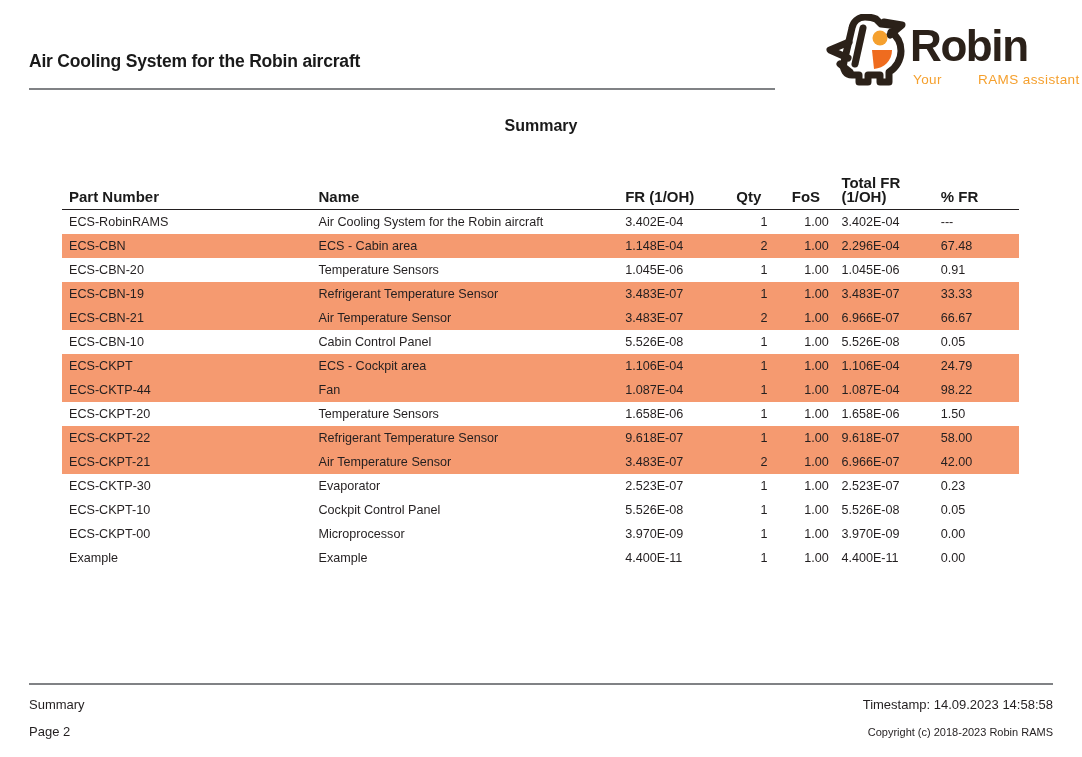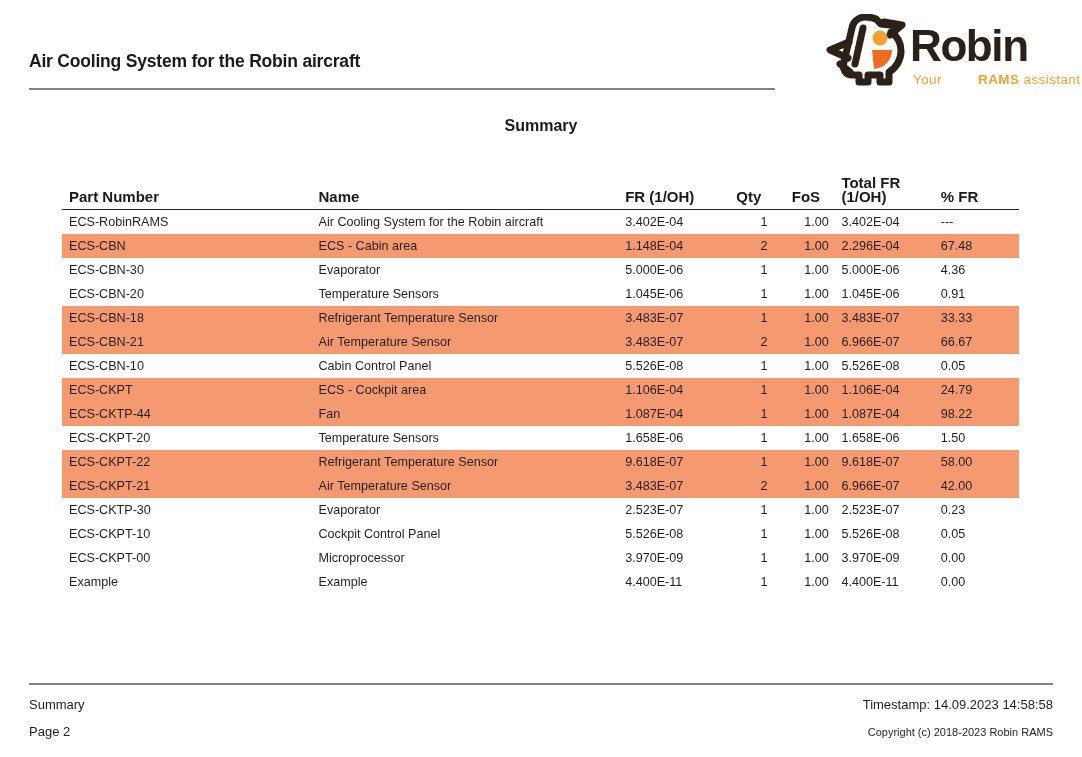--- a/index.html
+++ b/index.html
@@ -71,21 +71,21 @@
   #logo-tagline {
     position: absolute;
     left: 95px;
     top: 60px;
     font-size: 13.5px;
     color: #f5a02e;
     letter-spacing: 0.4px;
     white-space: nowrap;
   }
   #logo-tagline b {
-    font-weight: bold;
+    font-weight: normal;
     padding-left: 32px;
   }
 
   
   #report-heading {
     position: absolute;
     left: 0;
     top: 117px;
     width: 1082px;
     text-align: center;
@@ -244,39 +244,30 @@
       <tr class="row-highlight">
         <td class="col-part">ECS-CBN</td>
         <td class="col-name">ECS - Cabin area</td>
         <td class="col-fr">1.148E-04</td>
         <td class="col-qty">2</td>
         <td class="col-fos">1.00</td>
         <td class="col-total">2.296E-04</td>
         <td class="col-pct">67.48</td>
       </tr>
       <tr>
-        <td class="col-part">ECS-CBN-30</td>
-        <td class="col-name">Evaporator</td>
-        <td class="col-fr">5.000E-06</td>
-        <td class="col-qty">1</td>
-        <td class="col-fos">1.00</td>
-        <td class="col-total">5.000E-06</td>
-        <td class="col-pct">4.36</td>
-      </tr>
-      <tr>
         <td class="col-part">ECS-CBN-20</td>
         <td class="col-name">Temperature Sensors</td>
         <td class="col-fr">1.045E-06</td>
         <td class="col-qty">1</td>
         <td class="col-fos">1.00</td>
         <td class="col-total">1.045E-06</td>
         <td class="col-pct">0.91</td>
       </tr>
       <tr class="row-highlight">
-        <td class="col-part">ECS-CBN-18</td>
+        <td class="col-part">ECS-CBN-19</td>
         <td class="col-name">Refrigerant Temperature Sensor</td>
         <td class="col-fr">3.483E-07</td>
         <td class="col-qty">1</td>
         <td class="col-fos">1.00</td>
         <td class="col-total">3.483E-07</td>
         <td class="col-pct">33.33</td>
       </tr>
       <tr class="row-highlight">
         <td class="col-part">ECS-CBN-21</td>
         <td class="col-name">Air Temperature Sensor</td>

